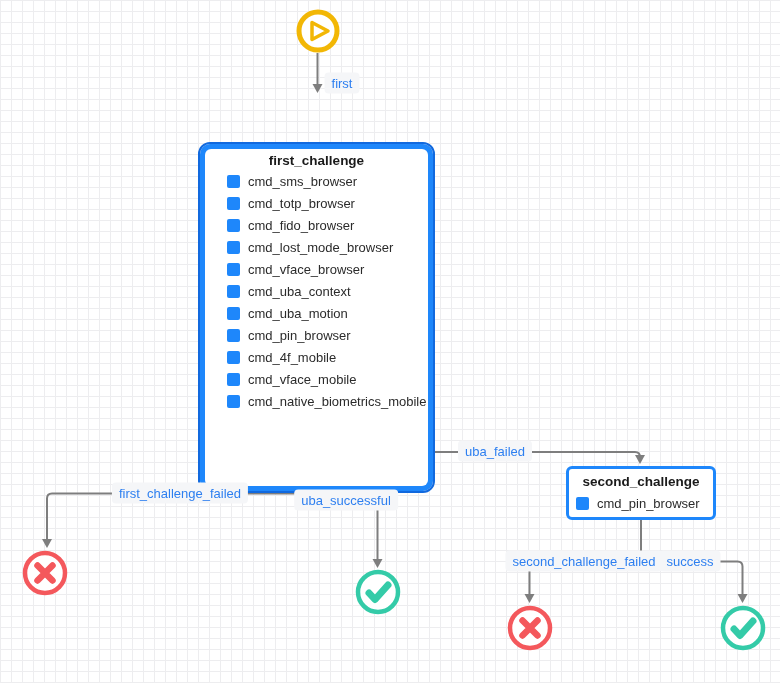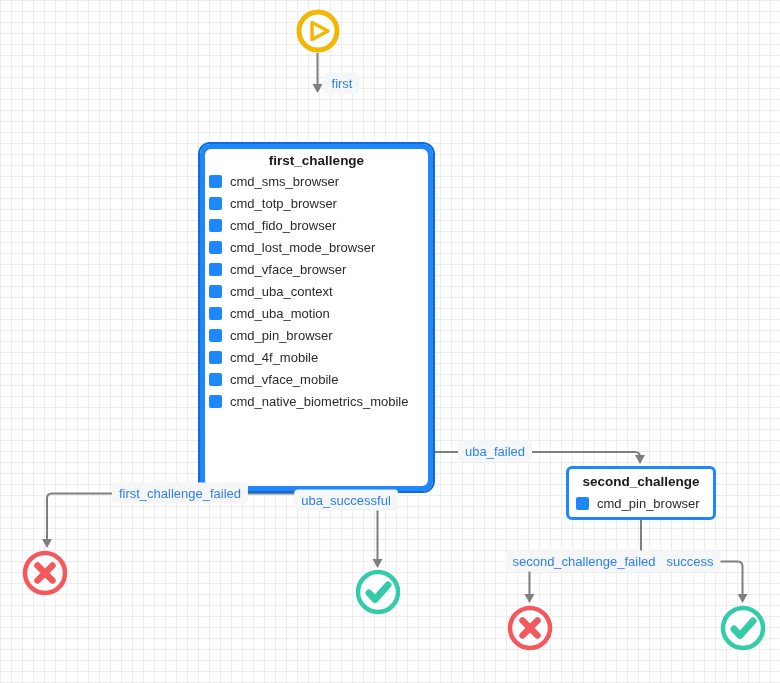--- a/index.html
+++ b/index.html
@@ -25,21 +25,21 @@
   }
   .node-frame-inner { background:#fff; border-radius:6px; width:100%; height:100%; overflow:hidden; }
 
   .node2 {
     position:absolute; left:566px; top:466px; width:150px; height:54px;
     background:#fff; border:3px solid #1E87FB; border-radius:6px;
     box-sizing:border-box; z-index:2; padding-top:1px;
   }
 
   .node-title { text-align:center; font-size:13.5px; font-weight:bold; color:#1a1a1a; padding:4px 0 2px; white-space:nowrap; }
-  .node-item { display:flex; align-items:center; height:22px; padding-left:4px; }
+  .node-item { display:flex; align-items:center; height:22px; padding-left:22px; }
   .node2 .node-item { height:24px; padding-left:7px; }
   .cmd-sq { width:13px; height:13px; background:#1E87FB; border-radius:2px; margin-right:8px; flex:none; }
   .item-text { font-size:13px; color:#2b2b2b; white-space:nowrap; }
 
   .edge-label {
     position:absolute; transform:translate(-50%,-50%);
     background:#F5F6F8; color:#2D7FF0; font-size:13px;
     padding:3px 7px; border-radius:4px; white-space:nowrap; z-index:3;
   }
 

